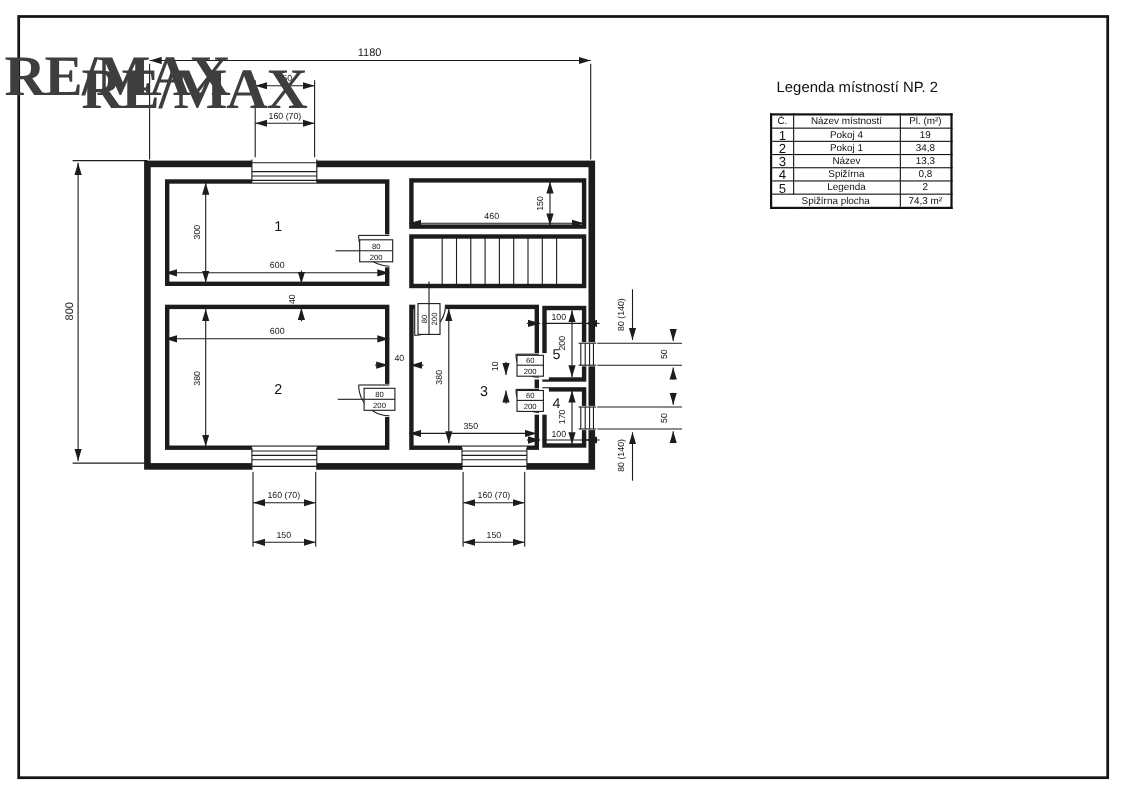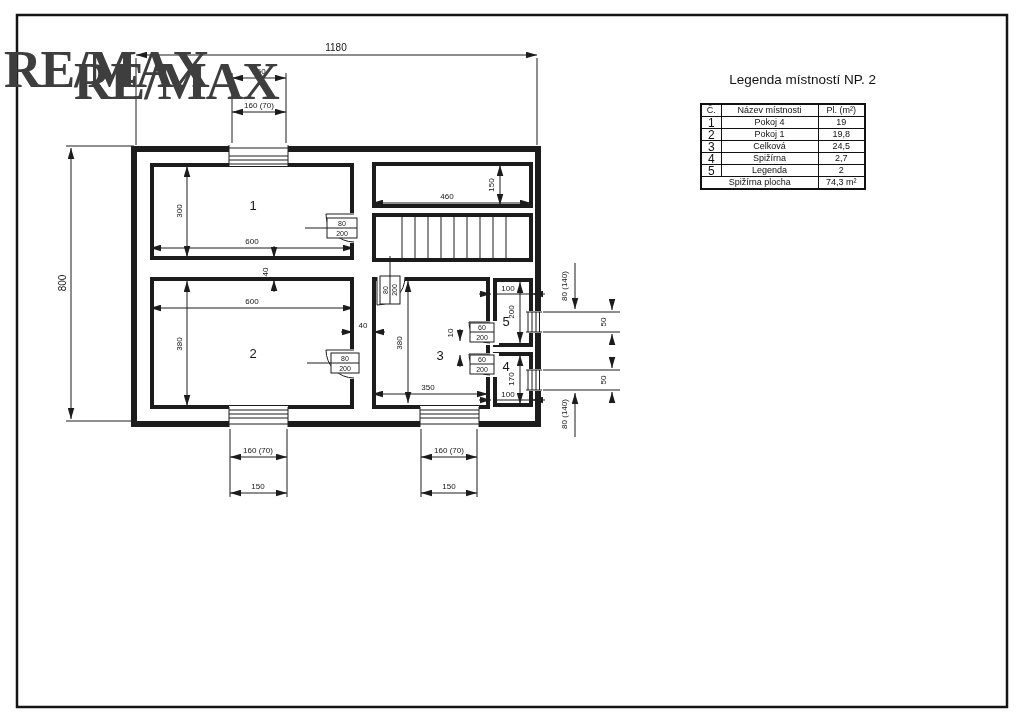--- a/index.html
+++ b/index.html
@@ -10,21 +10,21 @@
   .thin{stroke:#1c1c1c;stroke-width:1;fill:none;}
   .dimline{stroke:#1c1c1c;stroke-width:1;fill:none;}
   .dimtxt{font-size:8px;fill:#151515;}
   .bigdim{font-size:10px;fill:#151515;}
   .roomnum{font-size:13px;fill:#151515;}
   .doortxt{font-size:7px;fill:#151515;}
   .mid{text-anchor:middle;}
   .whitebox{fill:#ffffff;stroke:none;}
   .lblbox{fill:#ffffff;stroke:#1c1c1c;stroke-width:1;}
   #legend{position:absolute;left:700px;top:72px;width:176px;color:#111;}
-  #legend .title{font-size:13.5px;margin:0 0 16px 6px;white-space:nowrap;text-align:right;}
+  #legend .title{font-size:13.5px;margin:0 0 16px 6px;white-space:nowrap;}
   #legend table{border-collapse:collapse;border:2px solid #111;table-layout:fixed;}
   #legend td,#legend th{border:1px solid #111;font-size:9px;font-weight:normal;
       text-align:center;padding:0;height:11px;line-height:11px;overflow:hidden;white-space:nowrap;}
   #legend .cno{width:20px;}
   #legend .cname{width:97px;}
   #legend .carea{width:47px;}
   #legend td.num{font-size:12px;line-height:10px;}
   #logoWrap{position:absolute;left:0;top:0;width:320px;height:110px;pointer-events:none;font-family:Liberation Serif, serif;}
   .logoTxt{position:absolute;font-weight:bold;font-size:52px;letter-spacing:-1px;color:#3e3e3e;white-space:nowrap;}
 </style>
@@ -281,42 +281,42 @@
   <p class="title">Legenda místností NP. 2</p>
   <table>
     <colgroup>
           <col class="cno">
           <col class="cname">
           <col class="carea">
         </colgroup>
     <tbody>
           <tr>
       <th>Č.</th>
-      <th>Název místnosti</th>
+      <th>Název místností</th>
       <th>Pl. (m²)</th>
     </tr>
     <tr>
       <td class="num">1</td>
       <td>Pokoj 4</td>
       <td>19</td>
     </tr>
     <tr>
       <td class="num">2</td>
       <td>Pokoj 1</td>
-      <td>19,8</td>
+      <td>34,8</td>
     </tr>
     <tr>
       <td class="num">3</td>
-      <td>Celková</td>
-      <td>24,5</td>
+      <td>Název</td>
+      <td>13,3</td>
     </tr>
     <tr>
       <td class="num">4</td>
       <td>Spižírna</td>
-      <td>2,7</td>
+      <td>0,8</td>
     </tr>
     <tr>
       <td class="num">5</td>
       <td>Legenda</td>
       <td>2</td>
     </tr>
     <tr>
       <td colspan="2">Spižírna plocha</td>
       <td>74,3 m²</td>
     </tr>

